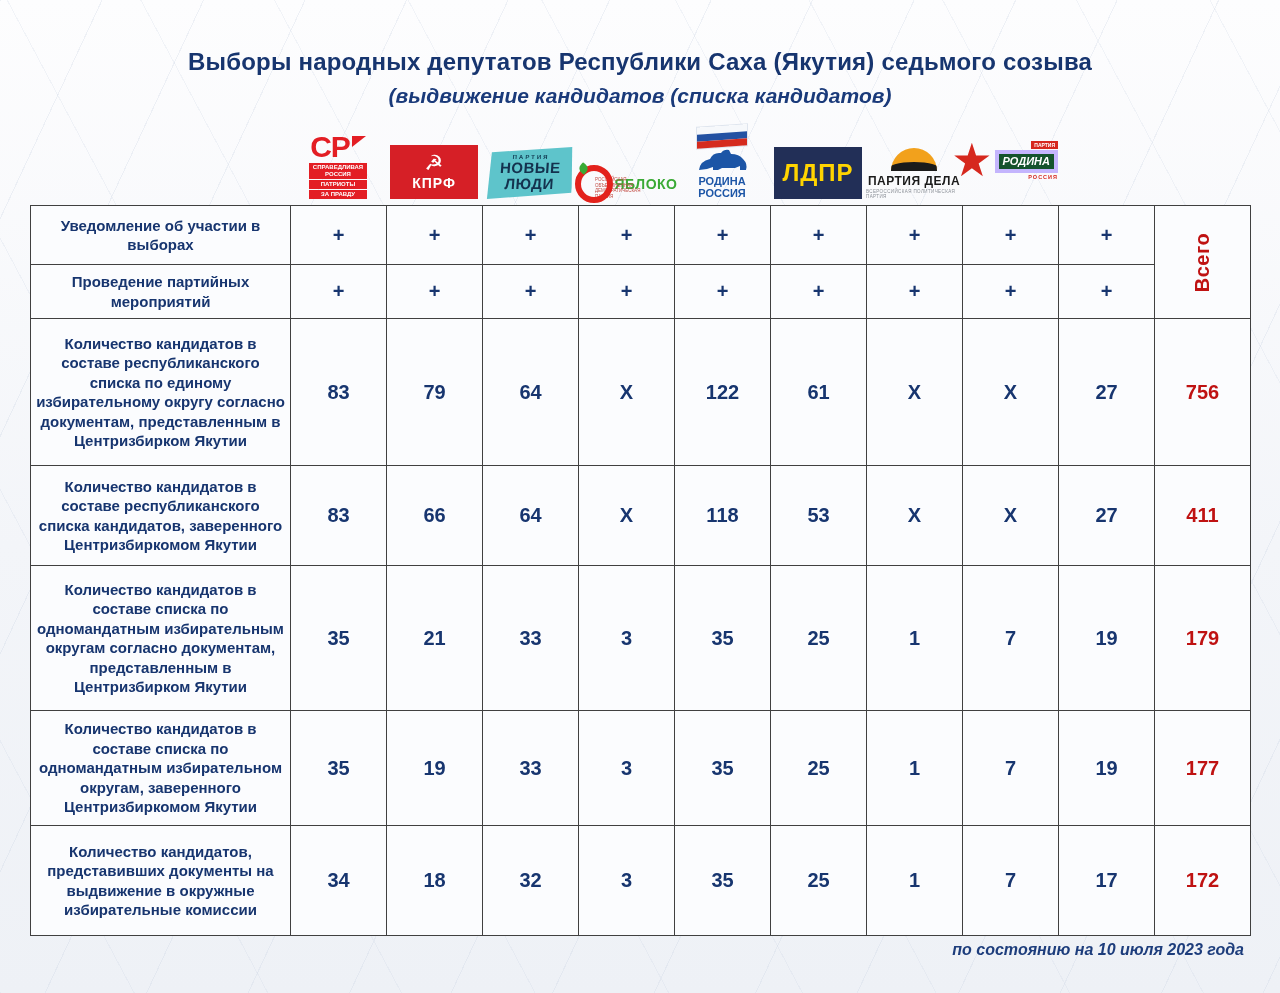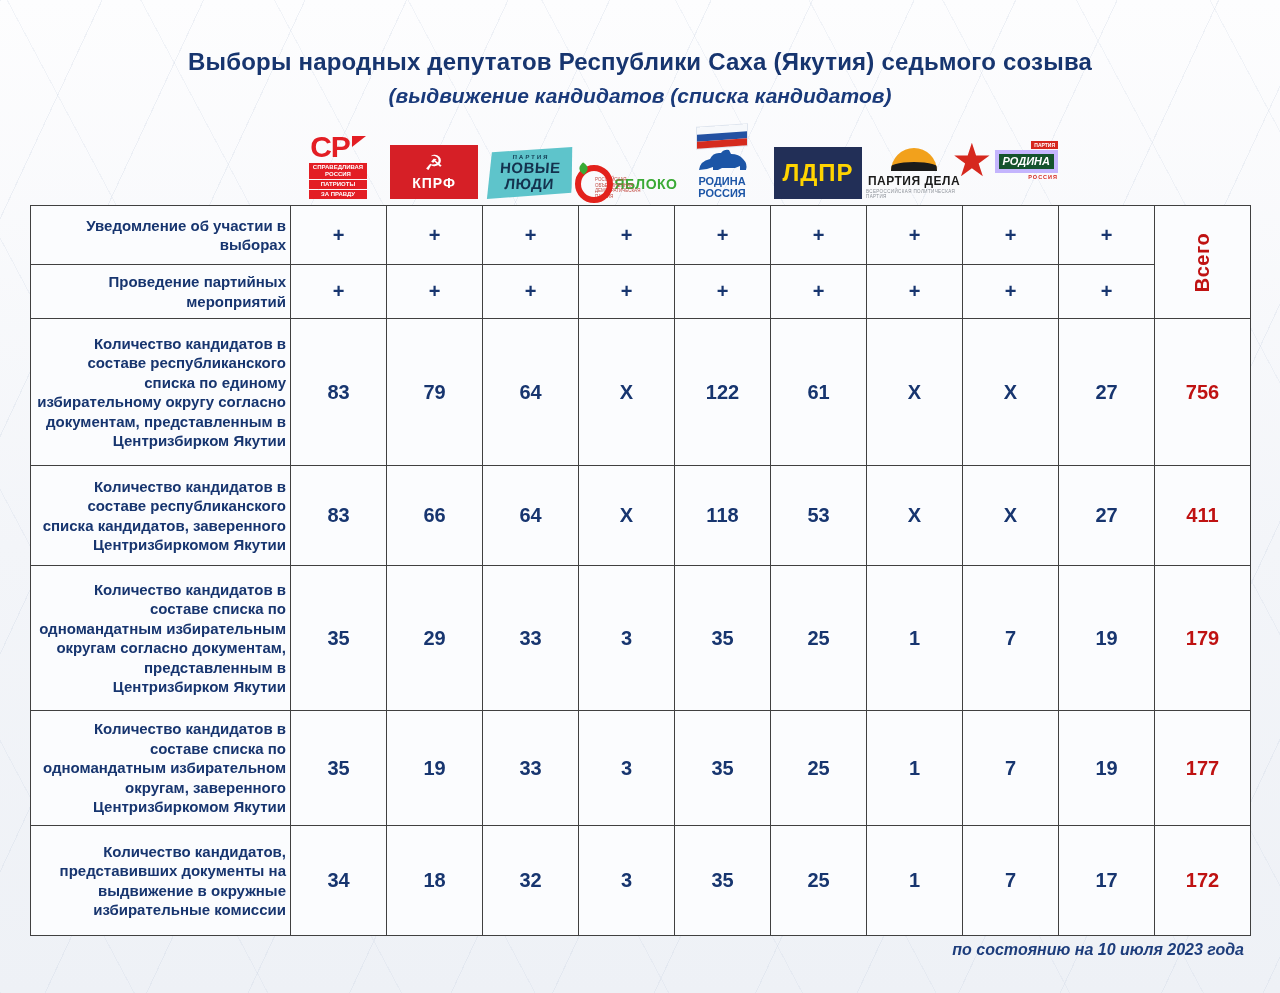--- a/index.html
+++ b/index.html
@@ -74,21 +74,21 @@
   .rod-star{color:#d6281e;font-size:46px;line-height:.9;font-family:"DejaVu Sans",sans-serif;}
   .rod-col{display:flex;flex-direction:column;align-items:flex-start;}
   .rod-tag{background:#d6281e;color:#fff;font-size:5px;font-weight:bold;padding:1px 3px;align-self:flex-end;}
   .rod-name{background:#14532d;color:#fff;font-weight:bold;font-style:italic;font-size:11px;
     border:4px solid #c4b5fd;padding:0 4px;line-height:1.35;margin-top:1px;}
   .rod-sub{color:#d6281e;font-size:5.5px;font-weight:bold;letter-spacing:1px;margin-top:1px;align-self:flex-end;}
 
   
   table.tbl{position:absolute;top:205px;left:30px;width:1220px;border-collapse:collapse;table-layout:fixed;}
   table.tbl td{border:1px solid #404040;background:#fbfcfe;vertical-align:middle;padding:2px 4px;box-sizing:border-box;}
-  td.lbl{font-weight:bold;color:#17356f;font-size:15px;line-height:1.3;text-align:right;padding:4px 10px;}
+  td.lbl{font-weight:bold;color:#17356f;font-size:15px;line-height:1.3;text-align:center;padding:4px 10px;}
   td.val{font-weight:bold;color:#17356f;font-size:20px;text-align:center;}
   td.tot{font-weight:bold;color:#bf1212;font-size:20px;text-align:center;}
   td.vsego-cell{text-align:center;}
   .vsego{display:inline-block;transform:rotate(-90deg);color:#bf1212;font-weight:bold;font-size:20px;letter-spacing:.5px;white-space:nowrap;}
   tr.r0{height:59px;} tr.r1{height:54px;} tr.r2{height:147px;} tr.r3{height:100px;}
   tr.r4{height:145px;} tr.r5{height:115px;} tr.r6{height:110px;}
 
   .footnote{position:absolute;top:941px;right:36px;font-style:italic;font-size:16px;color:#1d3d7c;font-weight:bold;}
 </style>
 </head>
@@ -226,21 +226,21 @@
     <td class="val">118</td>
     <td class="val">53</td>
     <td class="val">X</td>
     <td class="val">X</td>
     <td class="val">27</td>
     <td class="tot">411</td>
   </tr>
   <tr class="r4">
     <td class="lbl">Количество кандидатов в составе списка по одномандатным избирательным округам согласно документам, представленным в Центризбирком Якутии</td>
     <td class="val">35</td>
-    <td class="val">29</td>
+    <td class="val">21</td>
     <td class="val">33</td>
     <td class="val">3</td>
     <td class="val">35</td>
     <td class="val">25</td>
     <td class="val">1</td>
     <td class="val">7</td>
     <td class="val">19</td>
     <td class="tot">179</td>
   </tr>
   <tr class="r5">

